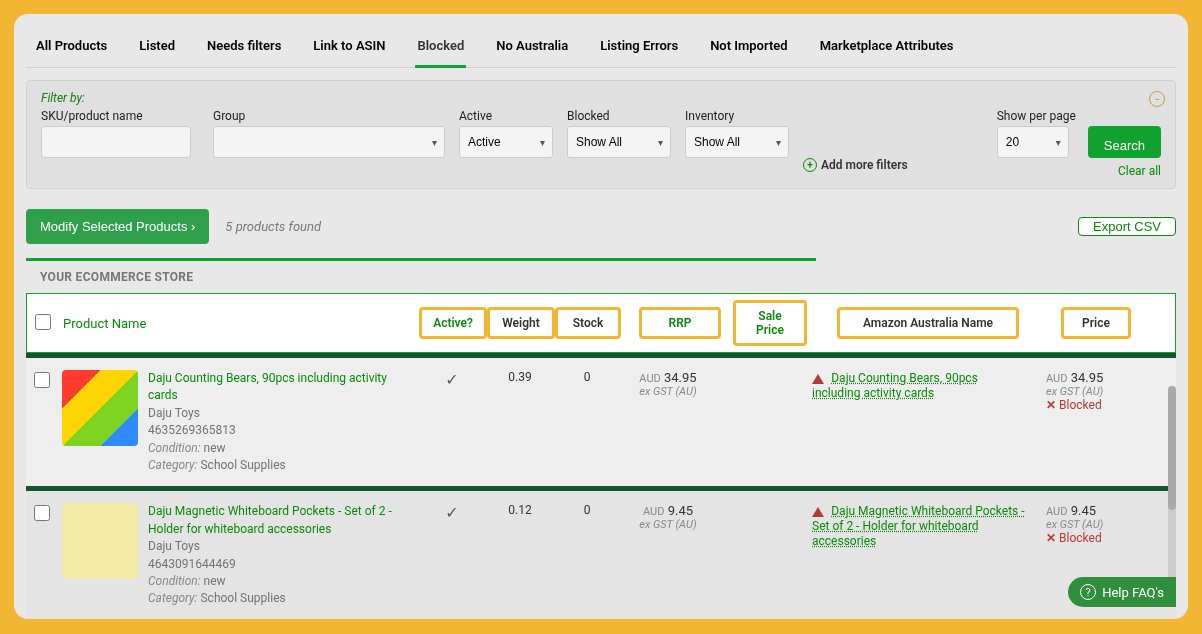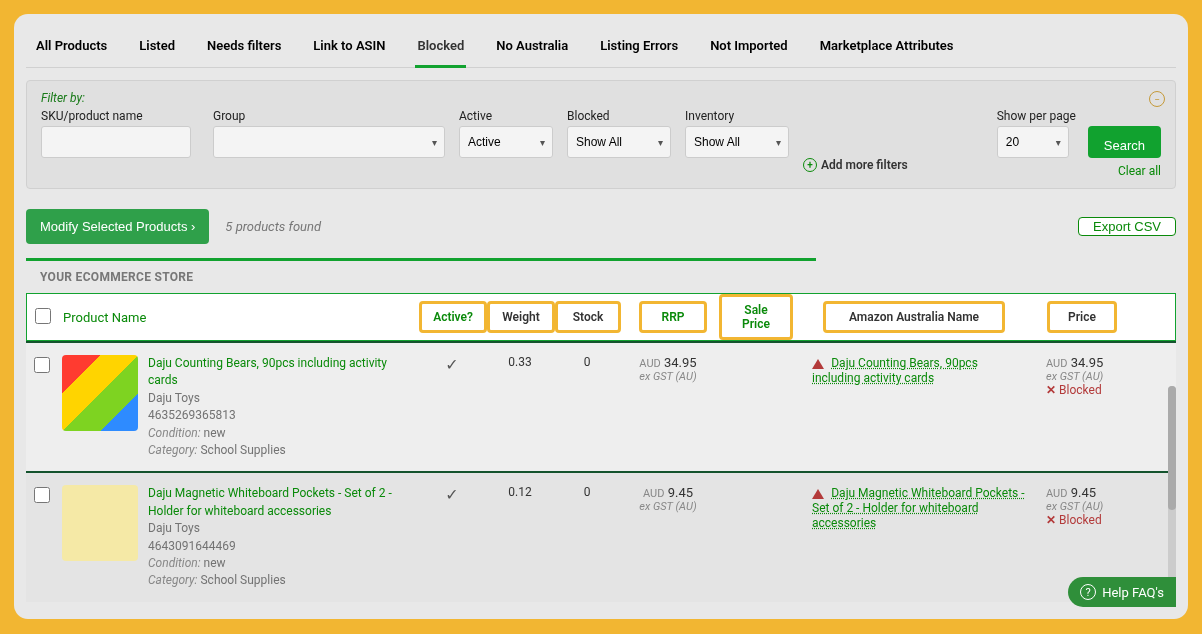--- a/index.html
+++ b/index.html
@@ -23,25 +23,25 @@
 .clear-all { color:#0a8a0a; font-size:12px; margin-top:6px; text-align:right; display:block; }
 .circle-minus { position:absolute; right:10px; top:10px; width:16px; height:16px; border:1px solid #c59a3a; border-radius:50%; display:flex; align-items:center; justify-content:center; color:#c59a3a; font-size:10px; }
 .actions-row { display:flex; align-items:center; gap:16px; margin-top:20px; }
 .modify-btn { background:#2fa04a; color:#fff; border:none; border-radius:4px; padding:10px 14px; font-size:13px; cursor:pointer; }
 .count-text { color:#777; font-style:italic; font-size:13px; }
 .export-btn { margin-left:auto; background:#fff; color:#0a8a0a; border:1px solid #0a8a0a; border-radius:4px; padding:1px 14px; font-size:13px; cursor:pointer; }
 .table-wrap { margin-top:14px; }
 .table-header-groups { display:flex; }
 .group-left { flex:0 0 790px; border-top:3px solid #11a22f; background:#e8e8e8; padding:9px 14px; font-weight:700; font-size:12px; color:#777; letter-spacing:0.3px; }
 .group-right { flex:1; border-top:3px solid #11a22f; background:#e8e8e8; padding:9px 14px; font-weight:700; font-size:11px; color:#555; letter-spacing:0.3px; border-left:6px solid #fff0; margin-left:8px; }
-.col-head-row { display:flex; align-items:center; border:1px solid #11a22f; background:#fff; padding:0 8px; }
+.col-head-row { display:flex; align-items:center; border:1px solid #11a22f; background:#fff; padding:6px 8px; }
 .hbox { border:3px solid #f2b632; border-radius:4px; padding:6px 10px; font-weight:600; font-size:12px; text-align:center; }
 .green { color:#0a8a0a; }
 .cb { width:16px; height:16px; }
-.row { display:flex; padding:12px 8px; border-top:2px solid #14532d; background:#eee; }
+.row { display:flex; padding:12px 8px; border-top:5px solid #14532d; background:#eee; }
 .row.alt { background:#e4e4e4; }
 .thumb { width:76px; height:76px; border-radius:4px; flex-shrink:0; }
 .thumb1 { background: linear-gradient(135deg,#ff3b30 0 25%,#ffd400 25% 50%,#7ed321 50% 75%,#2e8bff 75% 100%); }
 .thumb2 { background: #f5e9a6; position:relative; }
 .prod-meta { font-size:12px; line-height:1.45; }
 .prod-title { color:#0a8a0a; font-weight:400; }
 .muted { color:#737373; }
 .ital { font-style:italic; color:#888; }
 .check { color:#555; font-size:16px; text-align:center; }
 .cell { text-align:center; font-size:12px; }
@@ -131,21 +131,21 @@
       <div style="width:356px;" class="green">Product Name</div>
       <div style="width:68px;">
           <div class="hbox green">Active?</div>
         </div>
       <div style="width:68px;">
           <div class="hbox">Weight</div>
         </div>
       <div style="width:66px;">
           <div class="hbox">Stock</div>
         </div>
-      <div style="width:86px; padding-left:18px;">
+      <div style="width:100px; padding-left:18px;">
           <div class="hbox green">RRP</div>
         </div>
       <div style="width:86px; padding-left:12px;">
           <div class="hbox green">Sale Price</div>
         </div>
       <div style="width:234px; padding-left:30px;">
           <div class="hbox" style="width:182px;">Amazon Australia Name</div>
         </div>
       <div style="width:90px; padding-left:20px;">
           <div class="hbox">Price</div>
@@ -158,21 +158,21 @@
         <div class="thumb thumb1"></div>
         <div class="prod-meta">
           <div class="prod-title">Daju Counting Bears, 90pcs including activity cards</div>
           <div class="muted">Daju Toys</div>
           <div class="muted">4635269365813</div>
           <div><span class="ital">Condition:</span> <span class="muted">new</span></div>
           <div><span class="ital">Category:</span> <span class="muted">School Supplies</span></div>
         </div>
       </div>
       <div style="width:68px;" class="check">✓</div>
-      <div style="width:68px;" class="cell">0.33</div>
+      <div style="width:68px;" class="cell">0.39</div>
       <div style="width:66px;" class="cell">0</div>
       <div style="width:86px; text-align:center; padding-left:10px;">
         <div><span class="currency">AUD</span> <span>34.95</span></div>
         <div class="price-small">ex GST (AU)</div>
       </div>
       <div style="width:86px;"></div>
       <div style="width:234px; padding-left:20px;">
         <span class="warn-tri"></span>
         <a class="amz-link">Daju Counting Bears, 90pcs including activity cards</a>
       </div>

